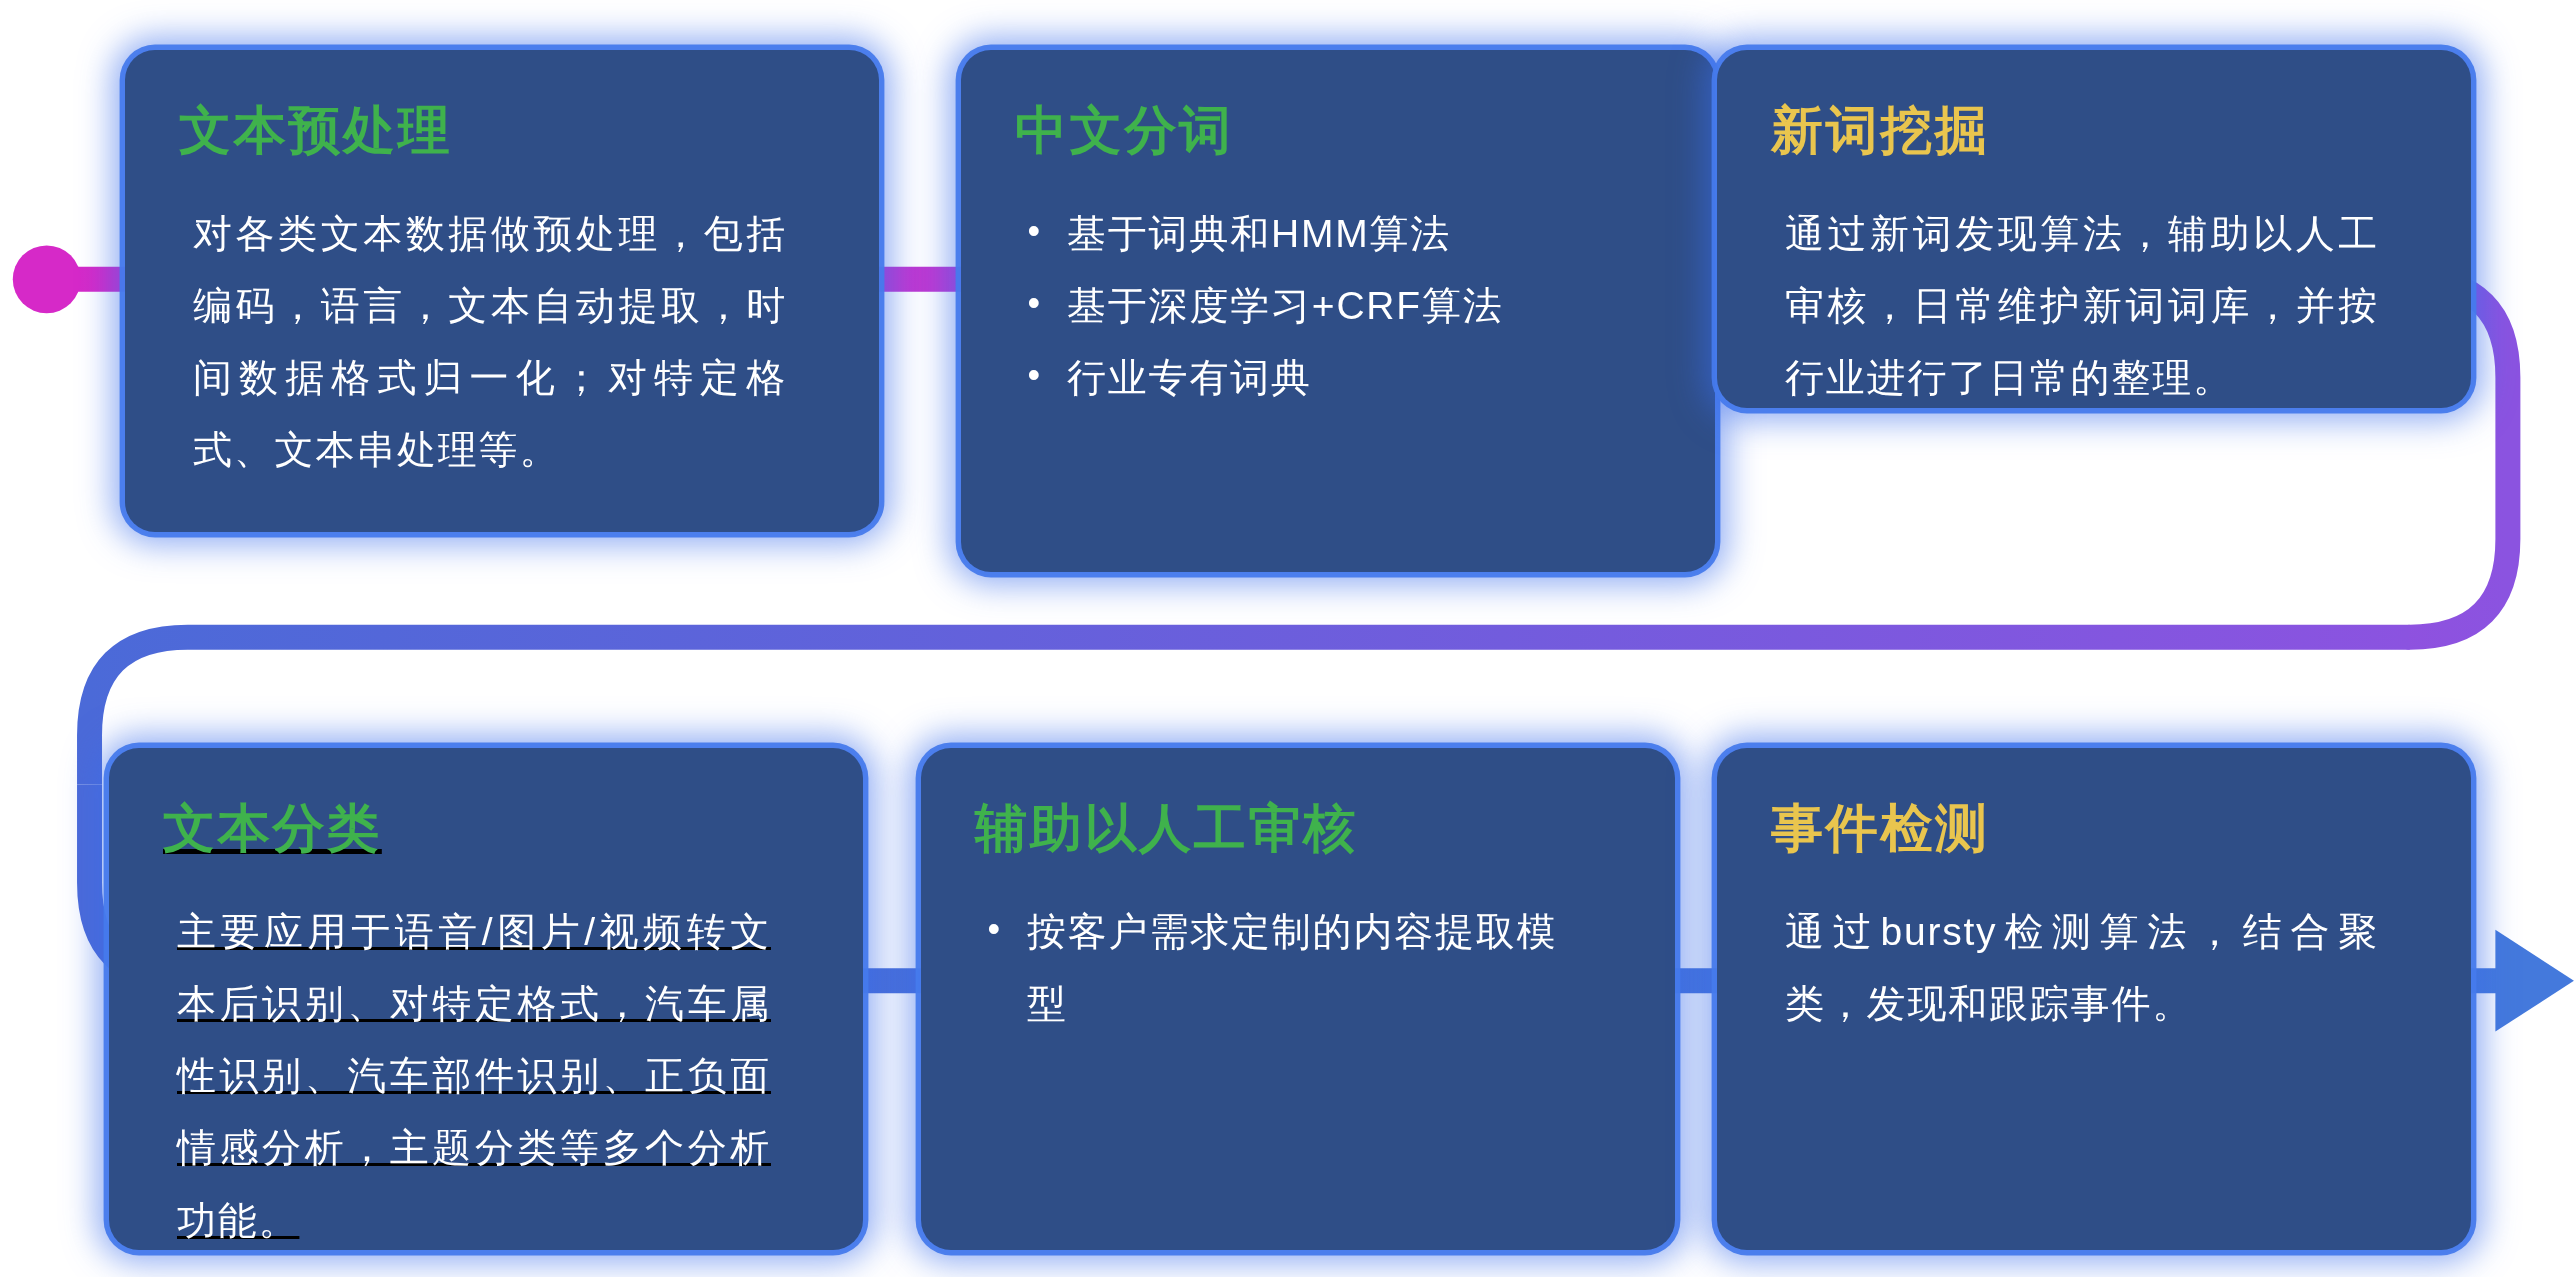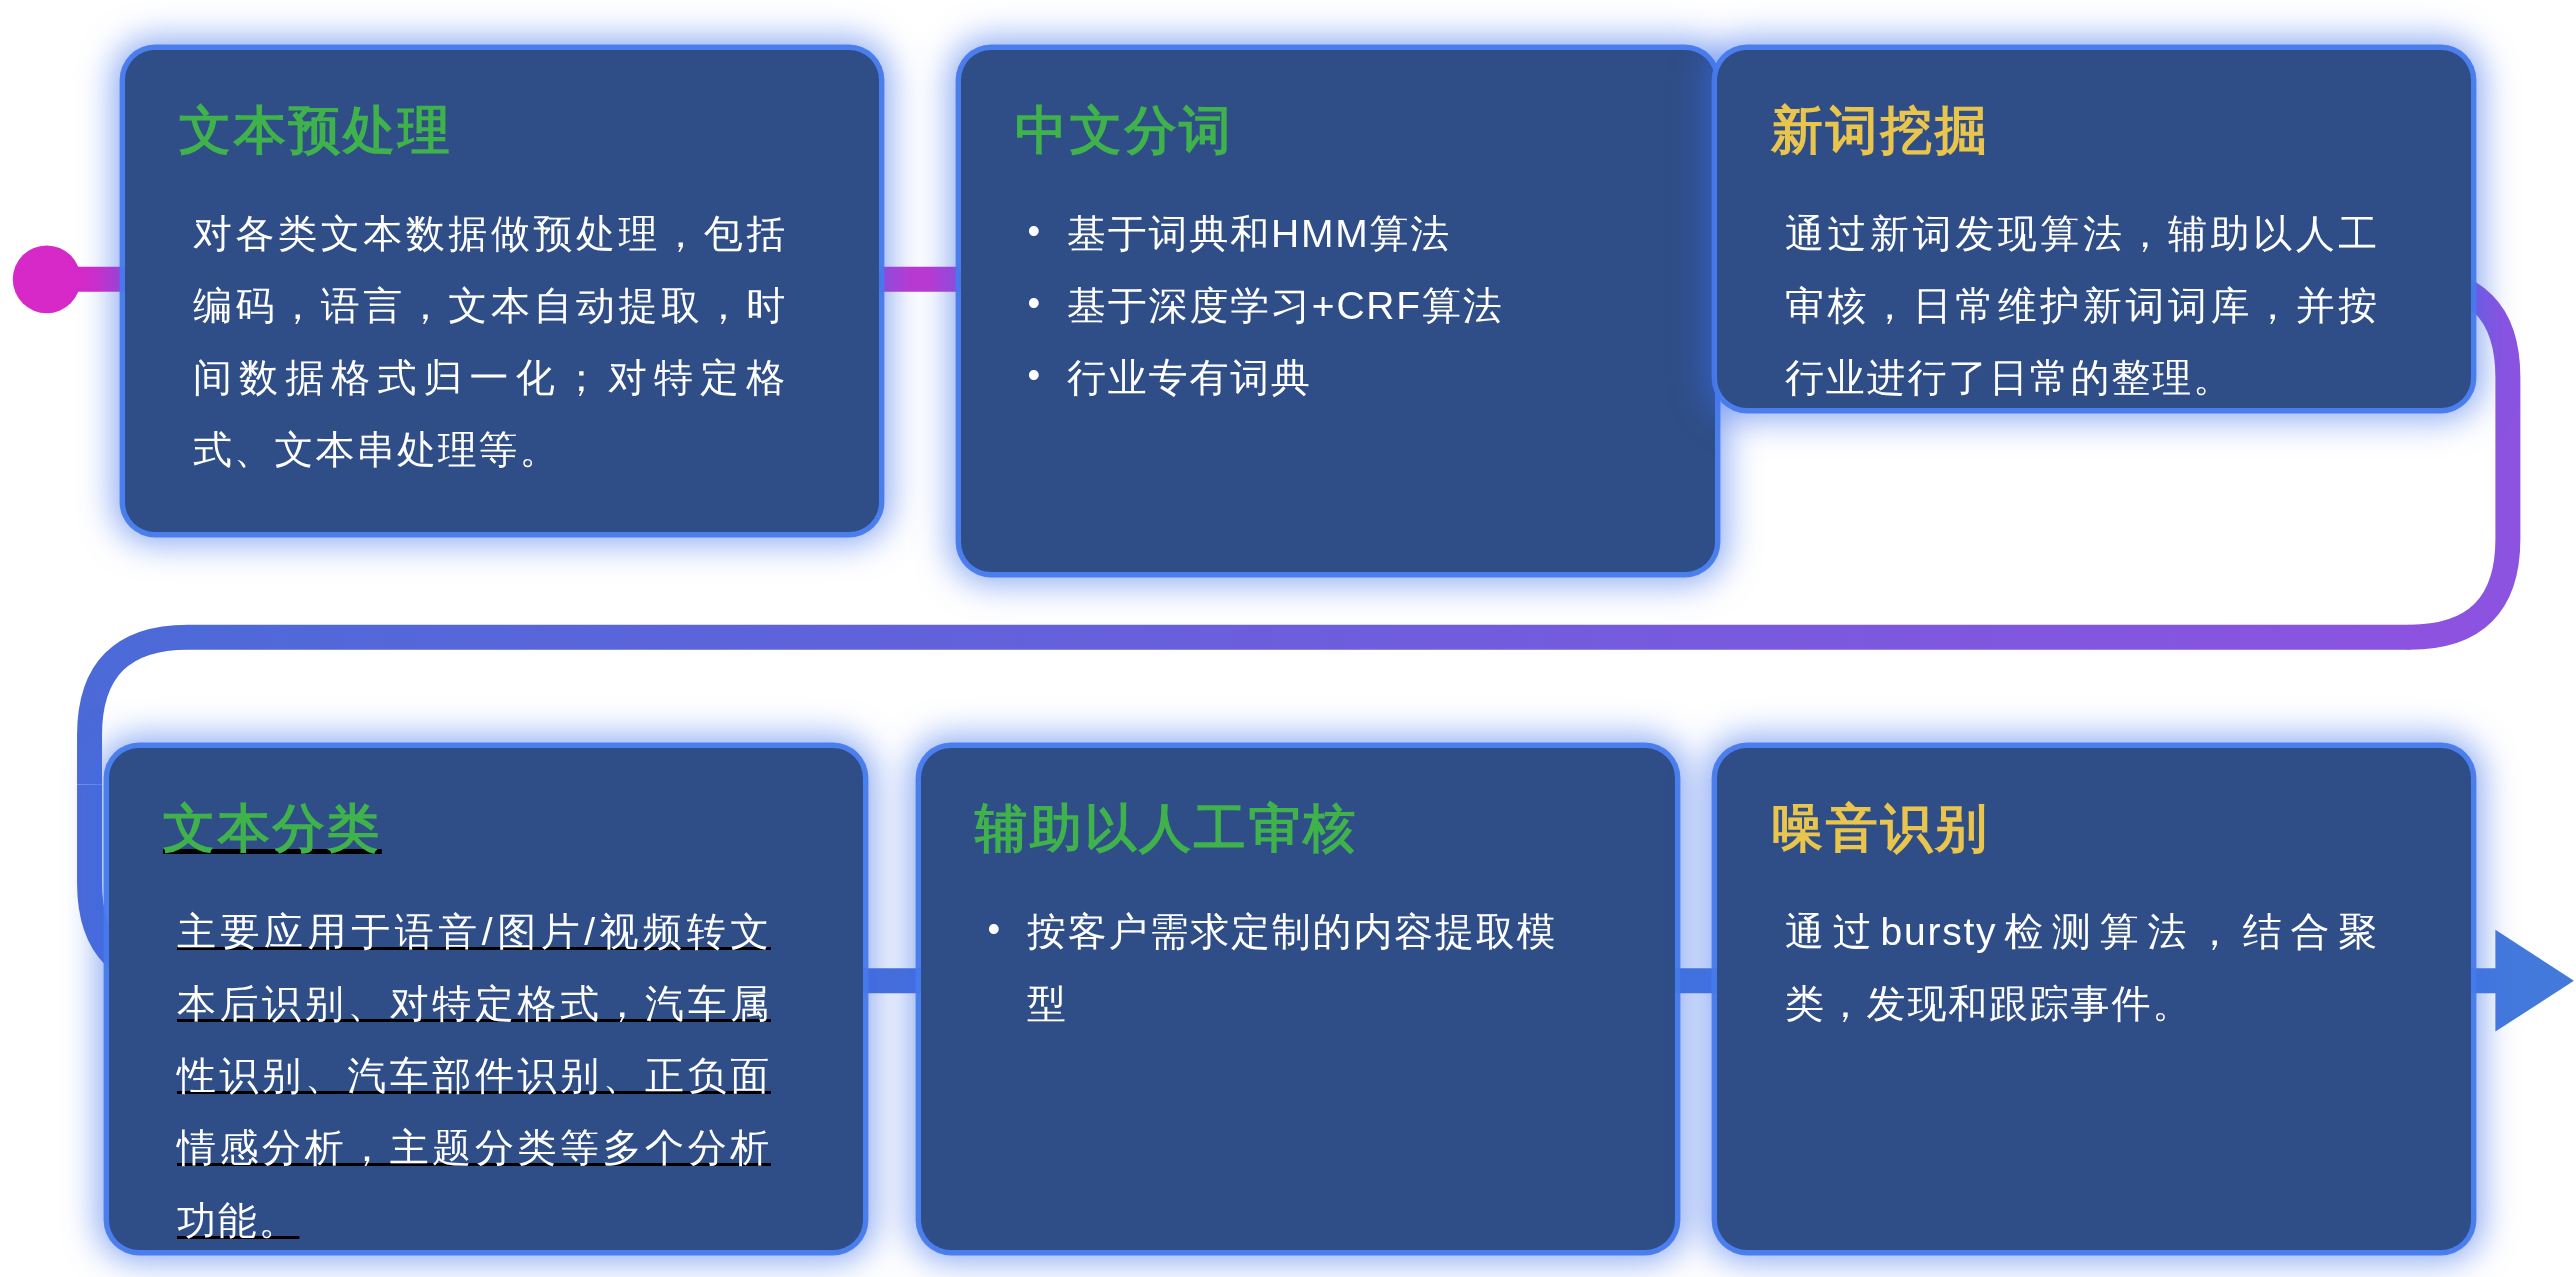--- a/index.html
+++ b/index.html
@@ -118,18 +118,18 @@
   </div>
 
   <div class="card c5">
     <h2 class="card-title" style="color: rgb(63, 178, 76);">辅助以人工审核</h2>
     <ul class="card-bullets">
       <li>按客户需求定制的内容提取模型</li>
     </ul>
   </div>
 
   <div class="card c6">
-    <h2 class="card-title" style="color: rgb(233, 197, 78);">噪音识别</h2>
+    <h2 class="card-title" style="color: rgb(233, 197, 78);">事件检测</h2>
     <p class="card-body">通过bursty检测算法，结合聚类，发现和跟踪事件。</p>
   </div>
 
 </div>
 
 
 </body></html>

